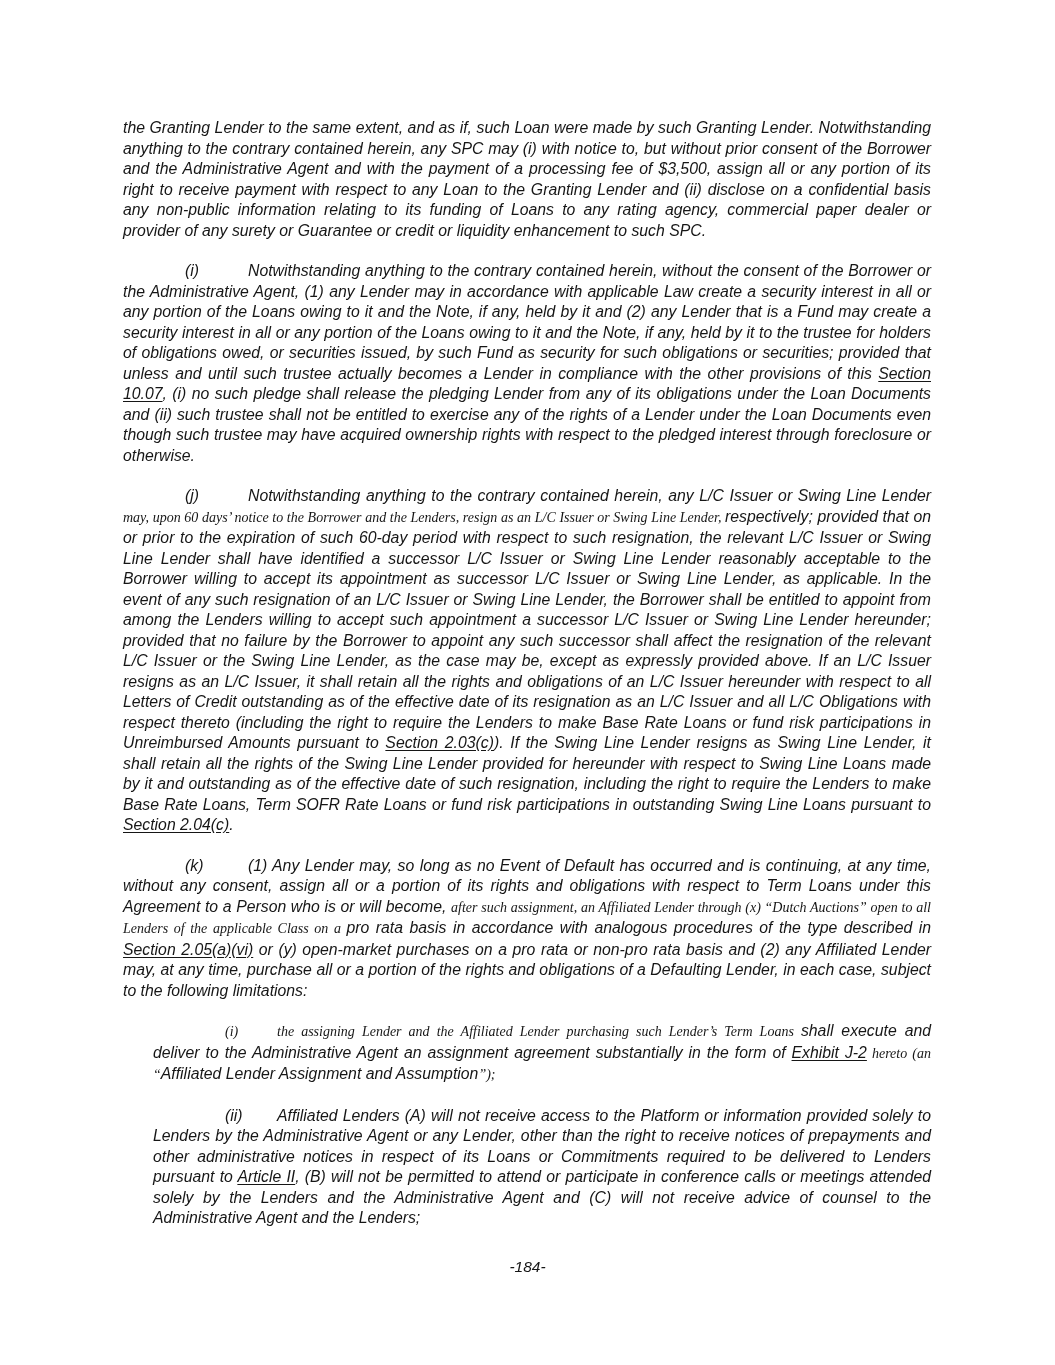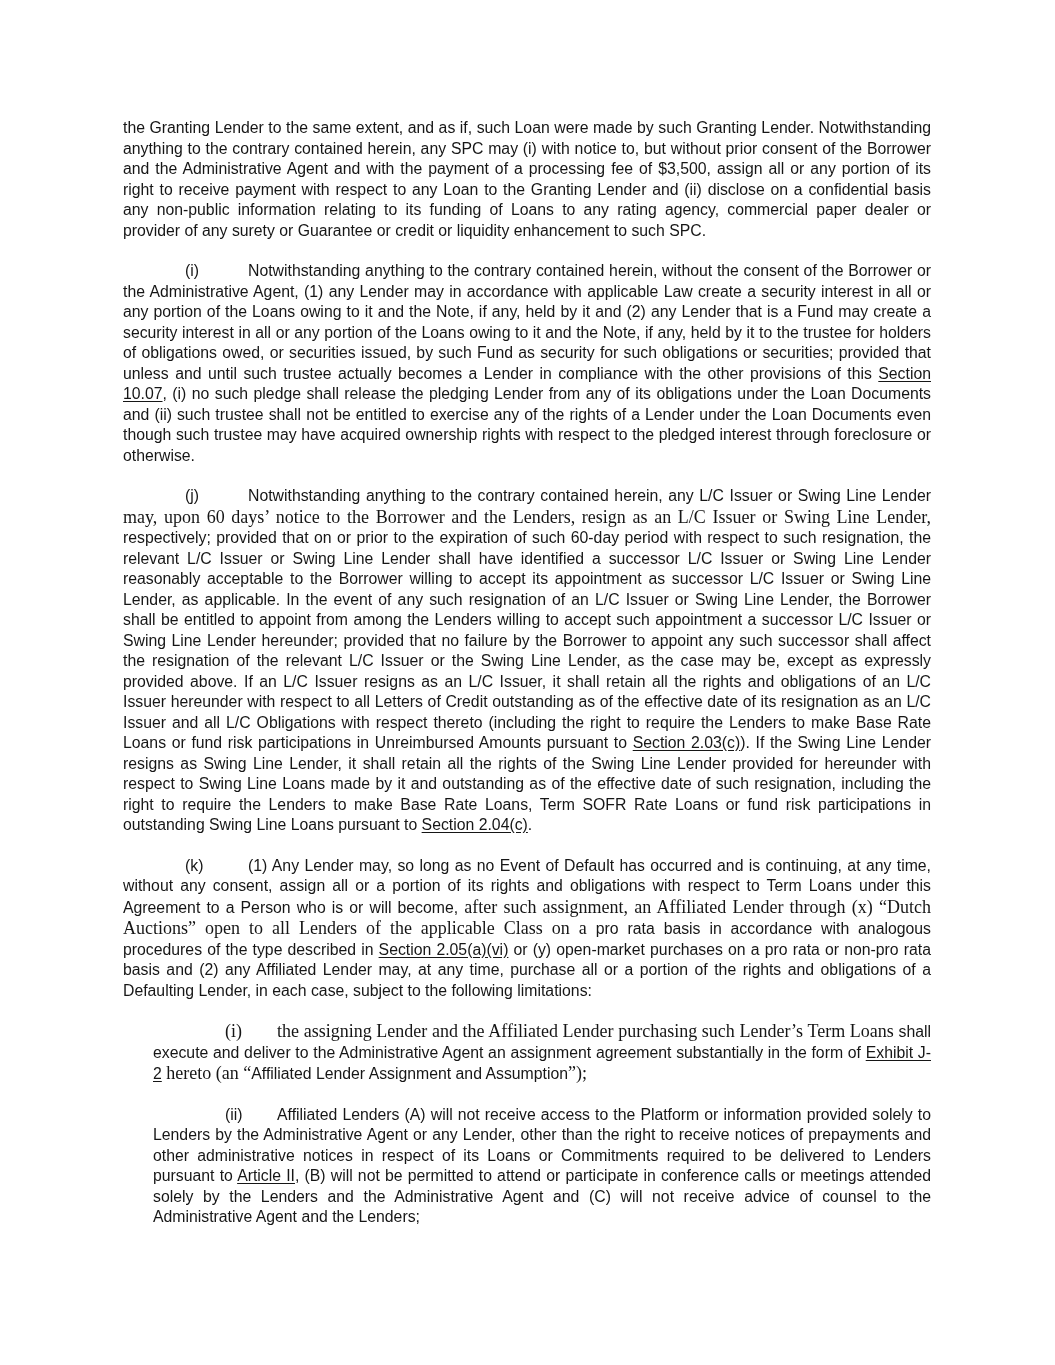--- a/index.html
+++ b/index.html
@@ -8,20 +8,21 @@
     background: #ffffff;
   }
   .page {
     position: relative;
     width: 1055px;
     height: 1365px;
     background: #ffffff;
     color: #161616;
     font-family: "Liberation Sans", "DejaVu Sans", sans-serif;
     overflow: hidden;
+    font-style: italic;
   }
   .body-text {
     position: absolute;
     left: 123px;
     top: 118px;
     width: 808px;
   }
   .para {
     margin: 0 0 20px 0;
     font-size: 15.8px;
@@ -38,21 +39,21 @@
   }
   .sub {
     margin-left: 30px;
     text-indent: 72px;
   }
   .sub .plabel {
     width: 52px;
   }
   .serif {
     font-family: "Liberation Serif", "DejaVu Serif", serif;
-    font-size: 18px;
+    font-size: 14px;
   }
   .u {
     text-decoration: underline;
     text-underline-offset: 2px;
   }
   .page-number {
     position: absolute;
     left: 0;
     width: 100%;
     top: 1258px;
@@ -66,13 +67,14 @@
 
 <div class="page">
   <div class="body-text">
     <p class="para"><span>the Granting Lender to the same extent, and as if, such Loan were made by such Granting Lender.  Notwithstanding anything to the contrary contained herein, any SPC may (i) with notice to, but without prior consent of the Borrower and the Administrative Agent and with the payment of a processing fee of $3,500, assign all or any portion of its right to receive payment with respect to any Loan to the Granting Lender and (ii) disclose on a confidential basis any non-public information relating to its funding of Loans to any rating agency, commercial paper dealer or provider of any surety or Guarantee or credit or liquidity enhancement to such SPC.</span></p>
     <p class="para indented"><span class="plabel">(i)</span><span>Notwithstanding anything to the contrary contained herein, without the consent of the Borrower or the Administrative Agent, (1) any Lender may in accordance with applicable Law create a security interest in all or any portion of the Loans owing to it and the Note, if any, held by it and (2) any Lender that is a Fund may create a security interest in all or any portion of the Loans owing to it and the Note, if any, held by it to the trustee for holders of obligations owed, or securities issued, by such Fund as security for such obligations or securities; provided that unless and until such trustee actually becomes a Lender in compliance with the other provisions of this </span><span class="u">Section 10.07</span><span>, (i) no such pledge shall release the pledging Lender from any of its obligations under the Loan Documents and (ii) such trustee shall not be entitled to exercise any of the rights of a Lender under the Loan Documents even though such trustee may have acquired ownership rights with respect to the pledged interest through foreclosure or otherwise.</span></p>
     <p class="para indented"><span class="plabel">(j)</span><span>Notwithstanding anything to the contrary contained herein, any L/C Issuer or Swing Line Lender </span><span class="serif">may, upon 60 days’ notice to the Borrower and the Lenders, resign as an L/C Issuer or Swing Line Lender, </span><span>respectively; provided that on or prior to the expiration of such 60-day period with respect to such resignation, the relevant L/C Issuer or Swing Line Lender shall have identified a successor L/C Issuer or Swing Line Lender reasonably acceptable to the Borrower willing to accept its appointment as successor L/C Issuer or Swing Line Lender, as applicable.  In the event of any such resignation of an L/C Issuer or Swing Line Lender, the Borrower shall be entitled to appoint from among the Lenders willing to accept such appointment a successor L/C Issuer or Swing Line Lender hereunder; provided that no failure by the Borrower to appoint any such successor shall affect the resignation of the relevant L/C Issuer or the Swing Line Lender, as the case may be, except as expressly provided above.  If an L/C Issuer resigns as an L/C Issuer, it shall retain all the rights and obligations of an L/C Issuer hereunder with respect to all Letters of Credit outstanding as of the effective date of its resignation as an L/C Issuer and all L/C Obligations with respect thereto (including the right to require the Lenders to make Base Rate Loans or fund risk participations in Unreimbursed Amounts pursuant to </span><span class="u">Section 2.03(c)</span><span>).  If the Swing Line Lender resigns as Swing Line Lender, it shall retain all the rights of the Swing Line Lender provided for hereunder with respect to Swing Line Loans made by it and outstanding as of the effective date of such resignation, including the right to require the Lenders to make Base Rate Loans, Term SOFR Rate Loans or fund risk participations in outstanding Swing Line Loans pursuant to </span><span class="u">Section 2.04(c)</span><span>.</span></p>
     <p class="para indented"><span class="plabel">(k)</span><span>(1) Any Lender may, so long as no Event of Default has occurred and is continuing, at any time, without any consent, assign all or a portion of its rights and obligations with respect to Term Loans under this Agreement to a Person who is or will become, </span><span class="serif">after such assignment, an Affiliated Lender through (x) “Dutch Auctions” open to all Lenders of the applicable Class on a </span><span>pro rata basis in accordance with analogous procedures of the type described in </span><span class="u">Section 2.05(a)(vi)</span><span> or (y) open-market purchases on a pro rata or non-pro rata basis and (2) any Affiliated Lender may, at any time, purchase all or a portion of the rights and obligations of a Defaulting Lender, in each case, subject to the following limitations:</span></p>
     <p class="para sub"><span class="plabel serif">(i)</span><span class="serif">the assigning Lender and the Affiliated Lender purchasing such Lender’s Term Loans </span><span>shall execute and deliver to the Administrative Agent an assignment agreement substantially in the form of </span><span class="u">Exhibit J-2</span><span class="serif"> hereto (an “</span><span>Affiliated Lender Assignment and Assumption</span><span class="serif">”);</span></p>
     <p class="para sub"><span class="plabel">(ii)</span><span>Affiliated Lenders (A) will not receive access to the Platform or information provided solely to Lenders by the Administrative Agent or any Lender, other than the right to receive notices of prepayments and other administrative notices in respect of its Loans or Commitments required to be delivered to Lenders pursuant to </span><span class="u">Article II</span><span>, (B) will not be permitted to attend or participate in conference calls or meetings attended solely by the Lenders and the Administrative Agent and (C) will not receive advice of counsel to the Administrative Agent and the Lenders;</span></p>
   </div>
+  <div class="page-number">-184-</div>
 </div>
 
 </body></html>

